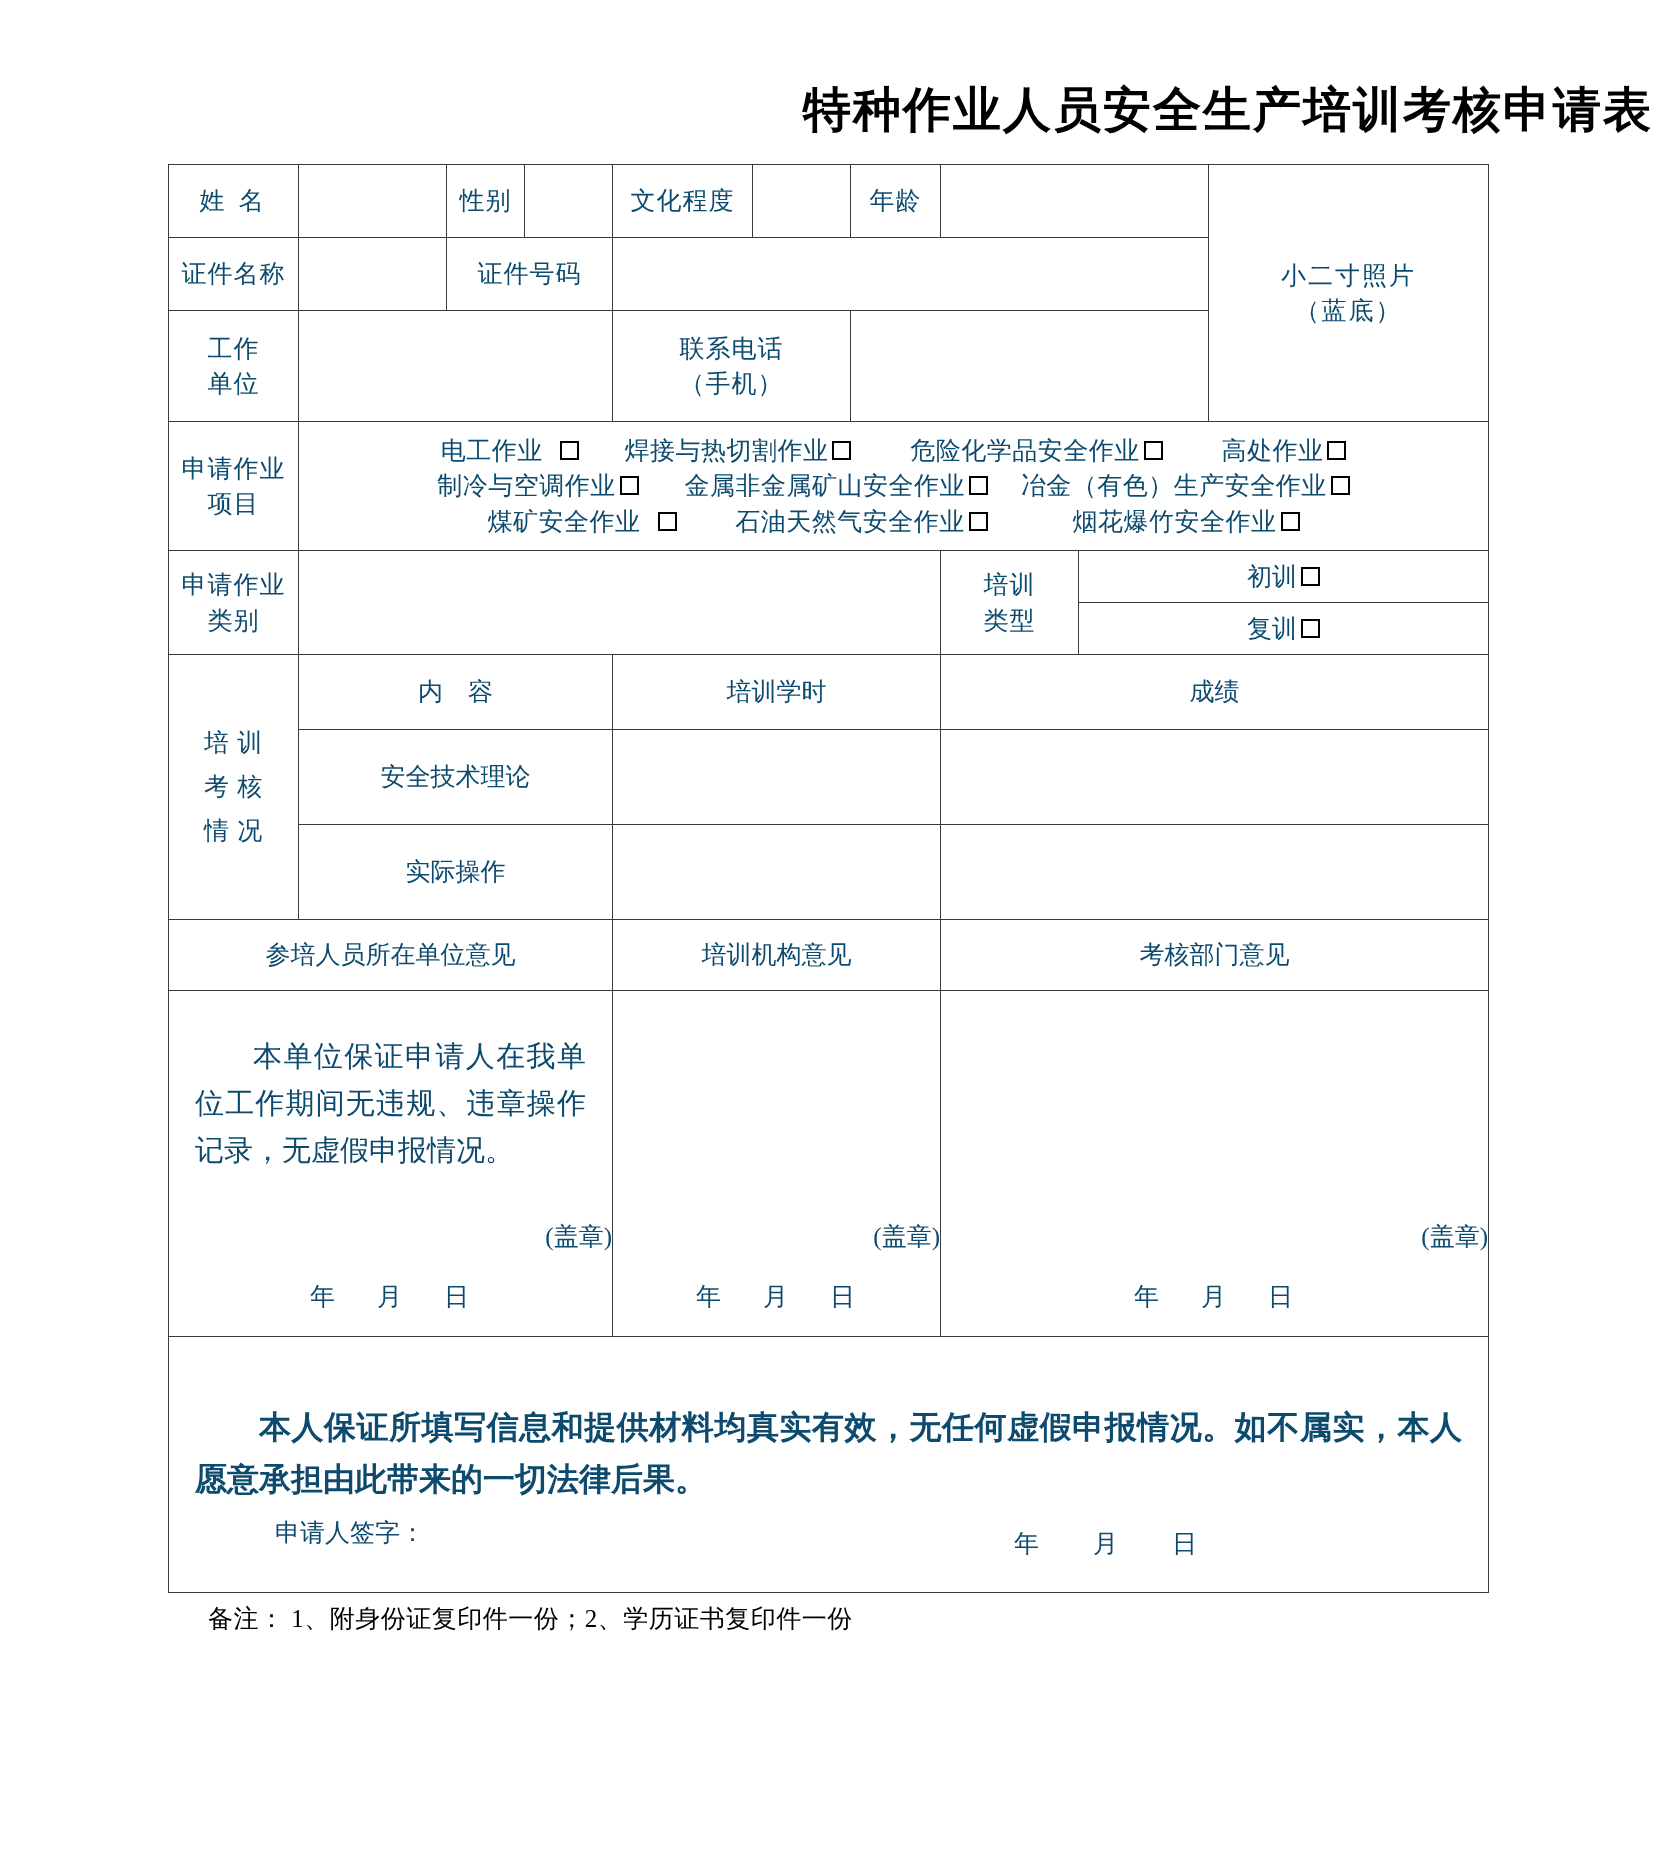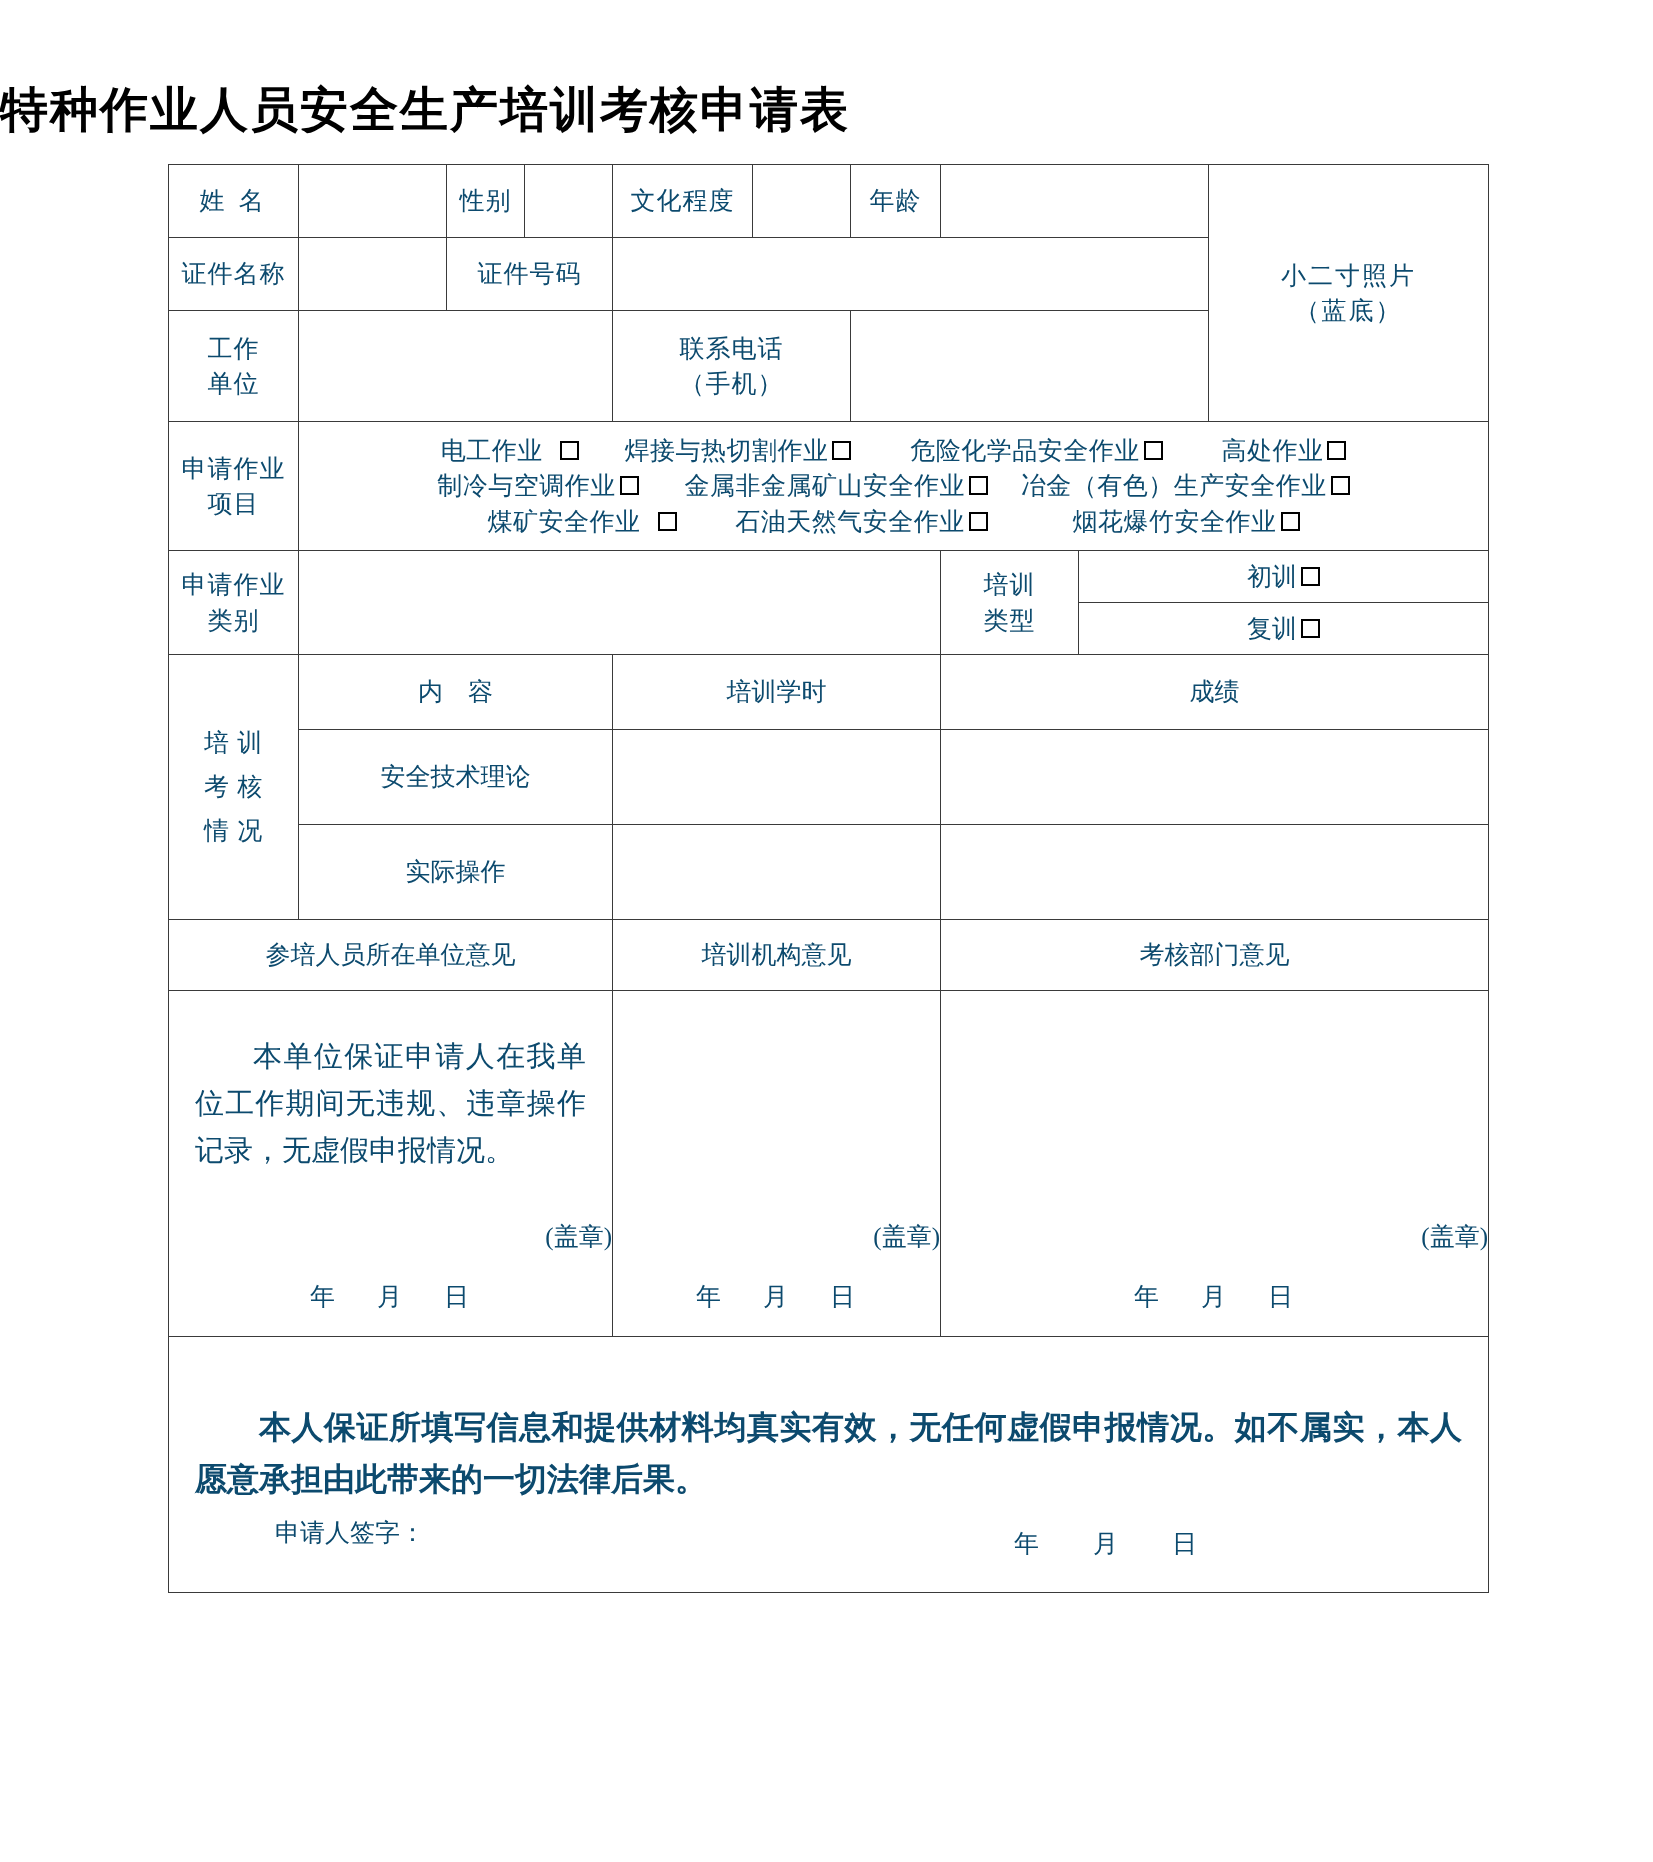--- a/index.html
+++ b/index.html
@@ -16,21 +16,21 @@
     -webkit-font-smoothing: antialiased;
   }
   .page {
     position: relative;
     width: 1653px;
     height: 1862px;
     box-sizing: border-box;
     padding: 0;
   }
   .title {
-    text-align: left;
+    text-align: right;
     font-family: "Liberation Serif", "DejaVu Serif", serif;
     font-weight: bold;
     font-size: 48px;
     letter-spacing: 2px;
     margin: 0;
     padding-top: 78px;
     padding-bottom: 22px;
     color: #000;
   }
   table.form {
@@ -349,14 +349,15 @@
           <div class="sign-left">申请人签字：</div>
           <div class="sign-right">
             <span>年</span><span class="sp"></span><span>月</span><span class="sp"></span><span>日</span>
           </div>
         </div>
       </td>
     </tr>
   </tbody>
     </table>
 
+  <div class="footnote">备注： 1、附身份证复印件一份；2、学历证书复印件一份</div>
 
 </div>
 
 </body></html>

